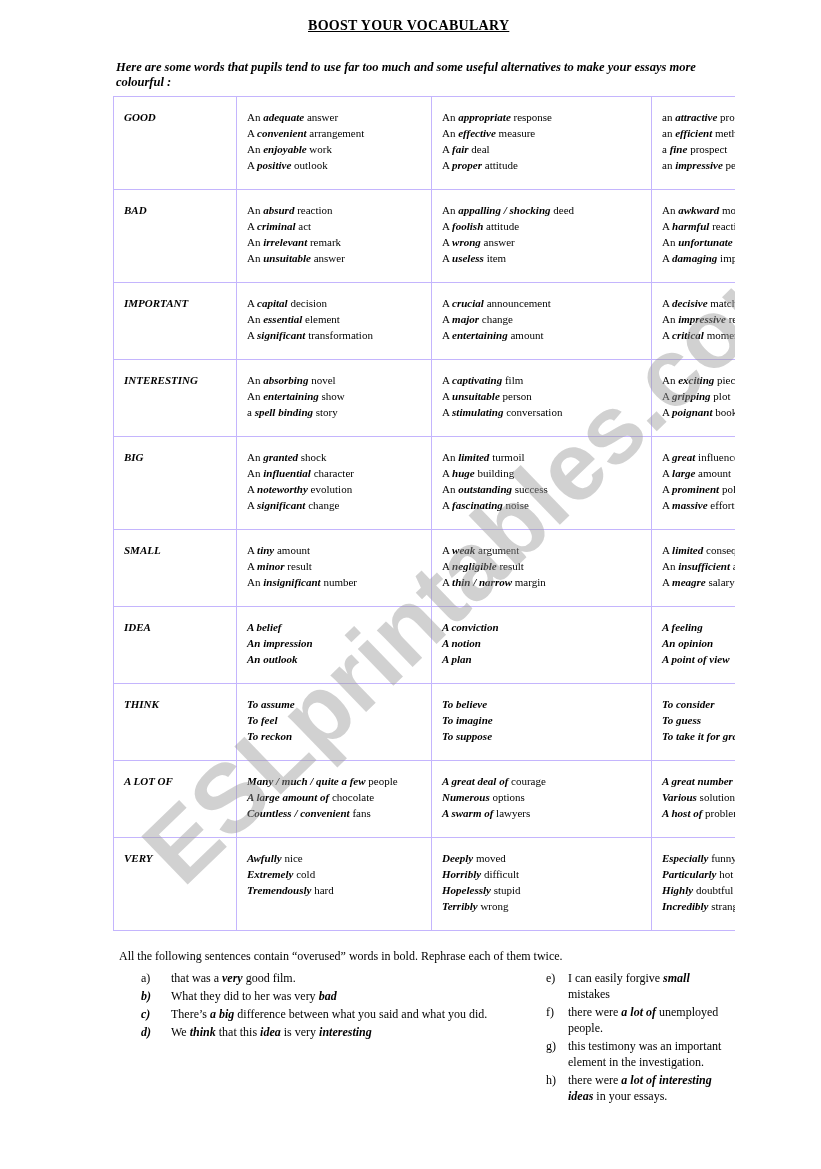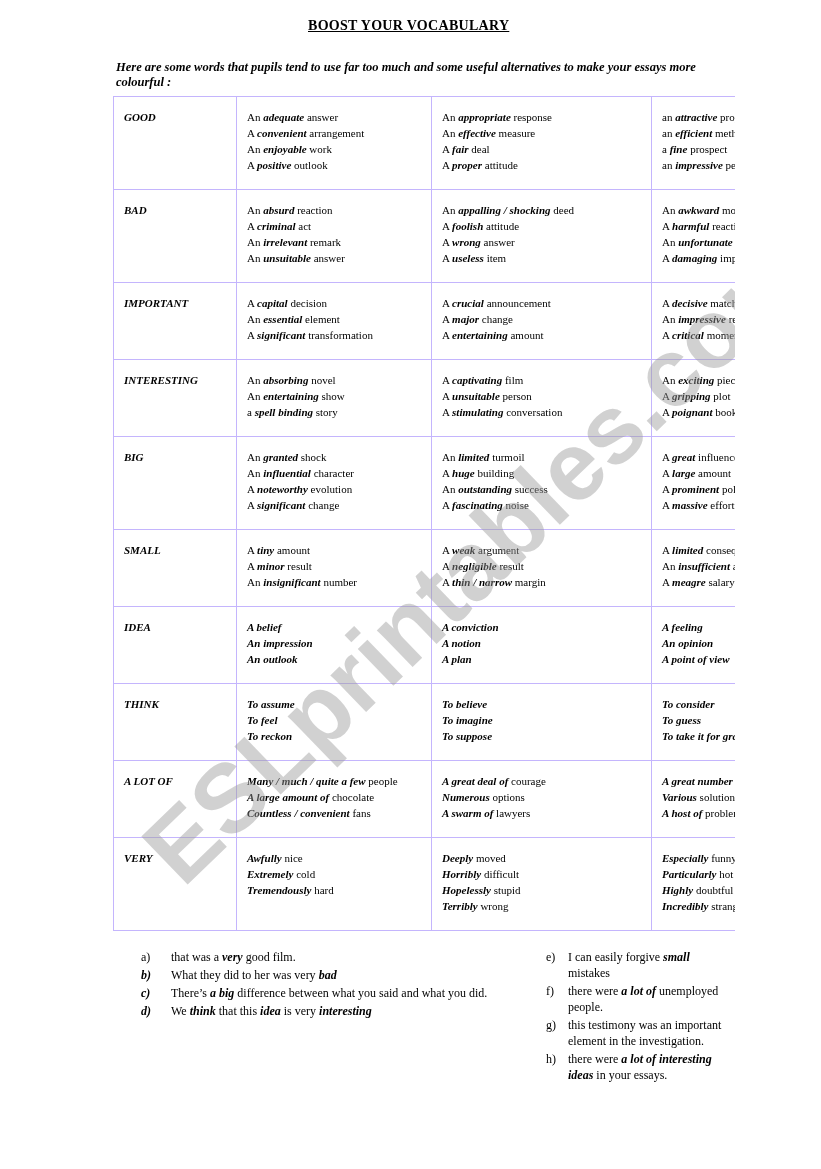--- a/index.html
+++ b/index.html
@@ -279,20 +279,21 @@
             <div class="line"><b><i>Especially</i></b> funny</div>
             <div class="line"><b><i>Particularly</i></b> hot</div>
             <div class="line"><b><i>Highly</i></b> doubtful</div>
             <div class="line"><b><i>Incredibly</i></b> strange</div>
           </td>
         </tr>
       </tbody>
   </table>
 
   <div class="exercise">
+    <div class="ex-intro">All the following sentences contain “overused” words in bold. Rephrase each of them twice.</div>
     <div class="ex-cols">
       <div class="ex-col-left">
           <div class="ex-item">
             <span class="ex-label">a)</span>
             <span class="ex-text">that was a <b><i>very</i></b> good film.</span>
           </div>
           <div class="ex-item">
             <span class="ex-label"><b><i>b)</i></b></span>
             <span class="ex-text">What they did to her was very <b><i>bad</i></b></span>
           </div>

